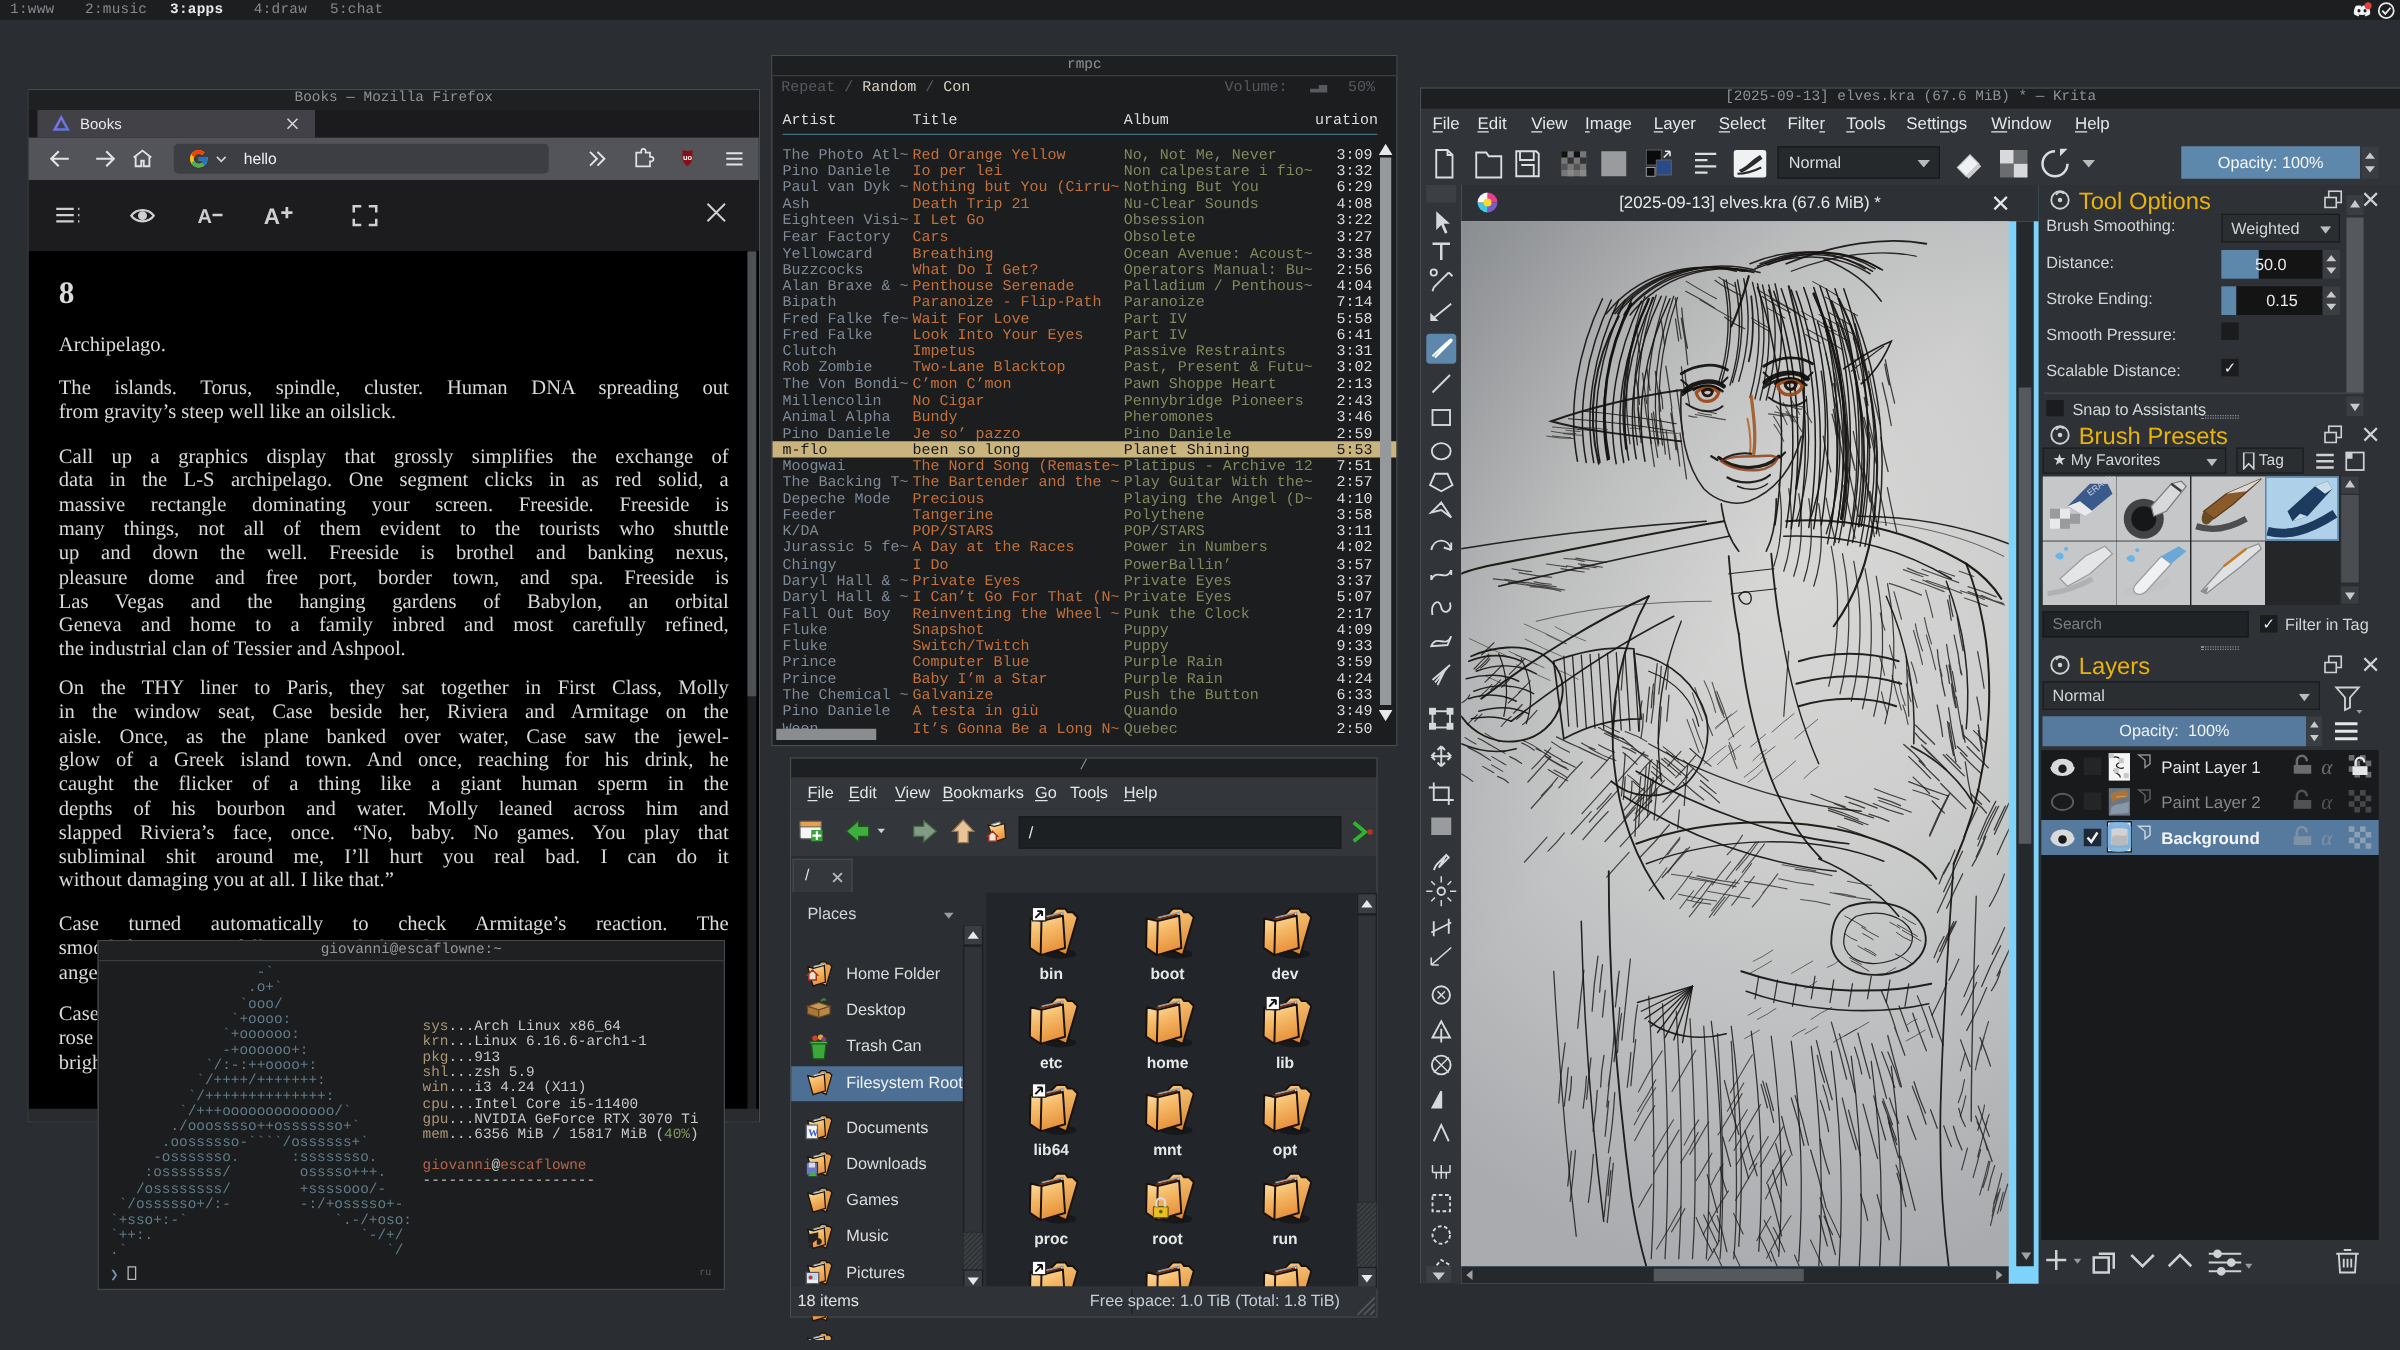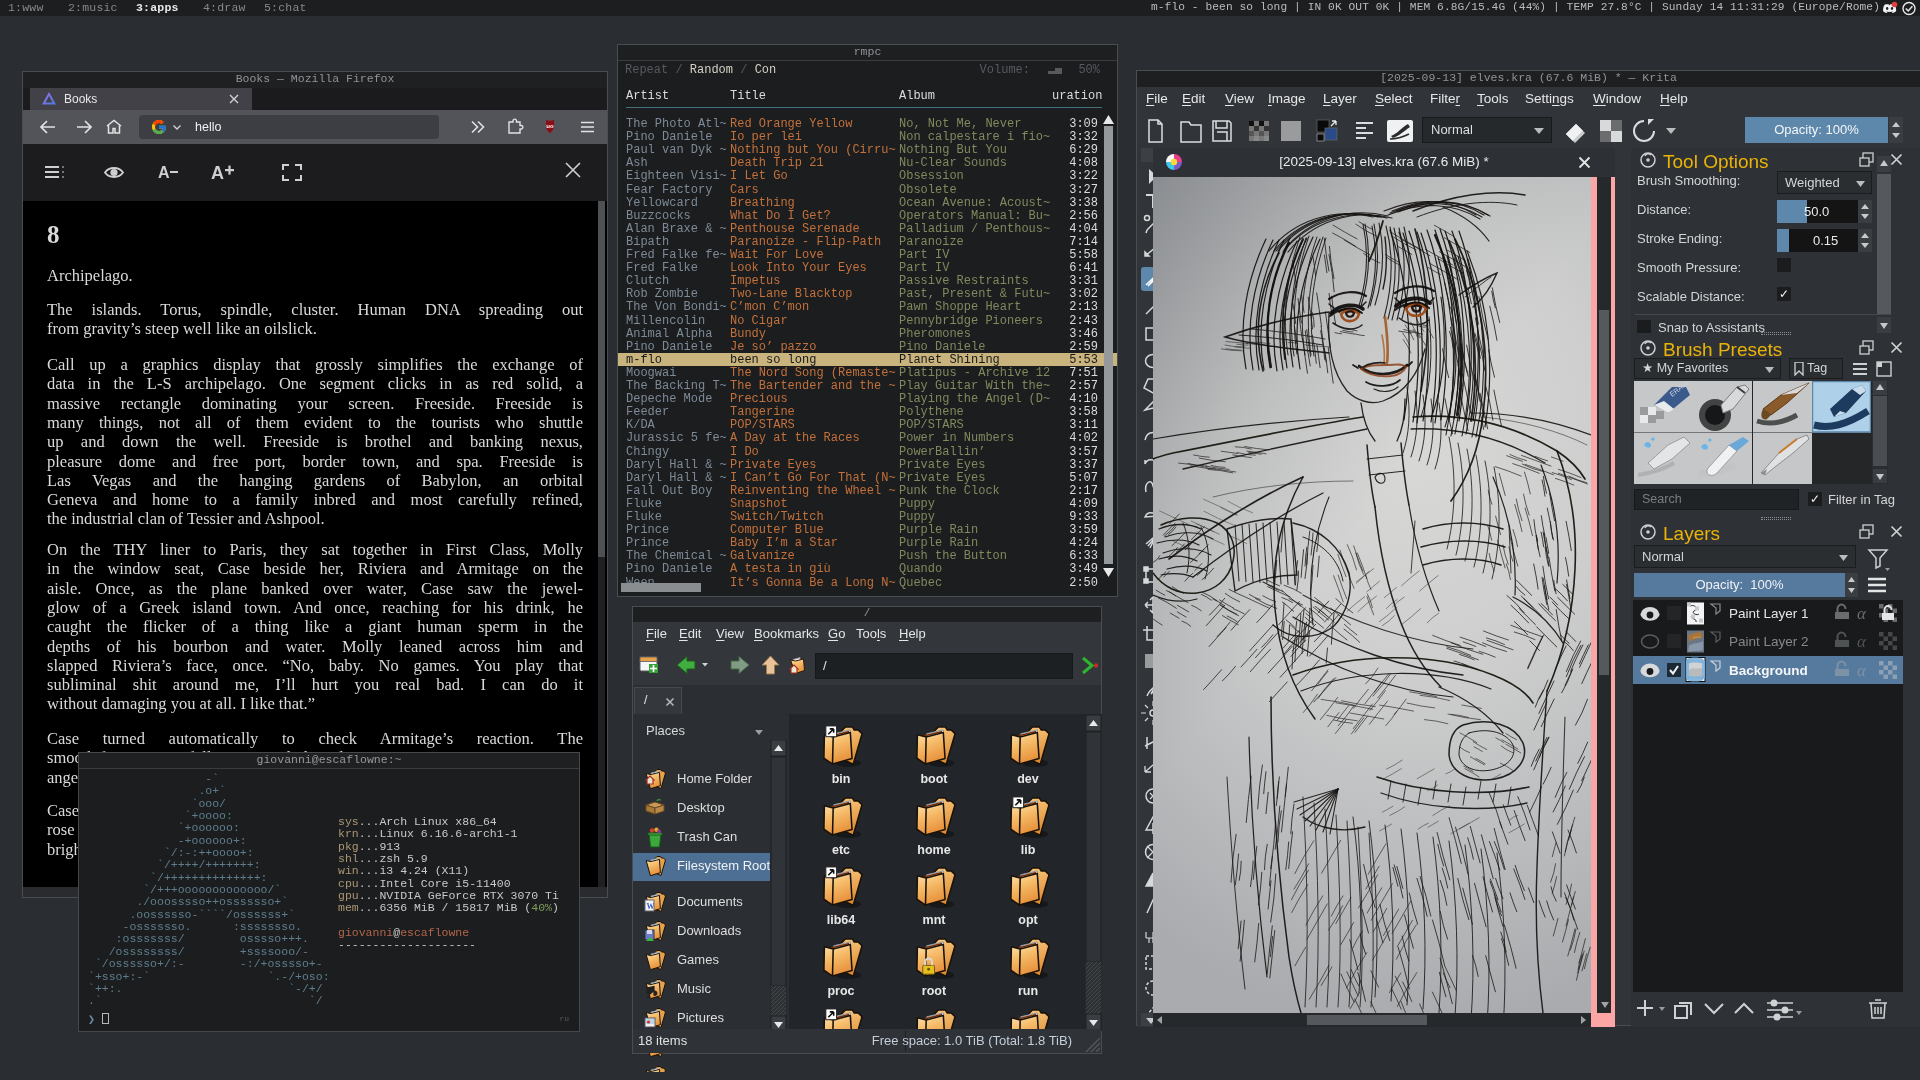--- a/index.html
+++ b/index.html
@@ -91,21 +91,21 @@
 
 
 #krita { left:1136px; top:70px; width:784px; height:956px; background:#313438; border:1px solid #4a4d50; border-right:none; }
 #kr-title { position:absolute; left:0; top:0; width:100%; height:16px; background:#1d1f21; color:#8f9397;
   font-family:"Liberation Mono",monospace; font-size:11.5px; text-align:center; }
 #kr-menu { position:absolute; left:0; top:16px; width:100%; height:26px; background:#313438; color:#e6e7e8; font-size:13.5px; }
 #kr-menu span { position:absolute; top:4px; }
 #kr-menu u { text-decoration:underline; text-underline-offset:2px; }
 #kr-toolbar { position:absolute; left:0; top:42px; width:100%; height:35px; background:#313438; }
 #kr-tools { position:absolute; left:0; top:77px; width:32px; height:879px; background:#313438; }
-#kr-sub { position:absolute; left:16px; top:77px; width:462px; height:879px; background:#fca5a5; }
+#kr-sub { position:absolute; left:32px; top:77px; width:462px; height:879px; background:#7dd3fc; }
 #kr-subtitle { position:absolute; left:0; top:0; width:100%; height:29px; background:#2d3034; color:#e8e9ea; font-size:13.5px; }
 #kr-canvas { position:absolute; left:0px; top:29px; width:438px; height:836px;
   background:linear-gradient(128deg, rgba(70,75,82,0.42) 0%, rgba(70,75,82,0.12) 26%, rgba(70,75,82,0) 44%), radial-gradient(ellipse 470px 580px at 60% 32%, #d8d8d7 0%, #cdcecd 40%, #bbbcbe 72%, #a9abae 100%); }
 #kr-vsb { position:absolute; right:4px; top:29px; width:14px; height:836px; background:#26292c; }
 #kr-hsb { position:absolute; left:0px; bottom:0px; width:438px; height:14px; background:#26292c; }
 #kr-dock { position:absolute; left:494px; top:77px; width:290px; height:879px; background:#2e3135; }
 .dockhead { color:#eab308; font-size:19px; }
 .klabel { color:#d4d5d6; font-size:13px; position:absolute; }
 </style>
 </head>
@@ -145,21 +145,20 @@
 </svg>
 
 <div id="topbar">
   <div id="tags">
       <span style="position:absolute;left:8px">1:www</span>
       <span style="position:absolute;left:68px">2:music</span>
       <b style="position:absolute;left:136px">3:apps</b>
       <span style="position:absolute;left:203px">4:draw</span>
       <span style="position:absolute;left:264px">5:chat</span>
     </div>
-  <div id="status" style="font-size:11.2px">m-flo - been so long | IN 0K OUT 0K | MEM 6.8G/15.4G (44%) | TEMP 27.8°C | Sunday 14 11:31:29 (Europe/Rome)</div>
   <svg id="tb-icons" style="position:absolute;right:2px;top:1px" width="36" height="15" viewBox="0 0 36 15">
     <path d="M7.2 3.6 C5.5 3.2 3.8 3.2 2.6 3.7 C1.4 5.4 0.9 7.6 1.1 10.2 C2.3 11.3 3.6 11.9 4.8 12.1 L5.4 11 C4.9 10.8 4.4 10.6 3.9 10.2 C5.9 11.2 9.2 11.2 11.3 10.2 C10.9 10.6 10.4 10.8 9.8 11 L10.4 12.1 C11.6 11.9 12.9 11.3 14.1 10.2 C14.3 7.6 13.8 5.4 12.6 3.7 C11.4 3.2 9.7 3.2 8 3.6 L7.6 4.3 C6.9 4.2 6.3 4.2 7.2 3.6 Z M5.2 8.9 C4.5 8.9 4 8.2 4 7.5 C4 6.8 4.5 6.1 5.2 6.1 C5.9 6.1 6.4 6.8 6.4 7.5 C6.4 8.2 5.9 8.9 5.2 8.9 Z M10 8.9 C9.3 8.9 8.8 8.2 8.8 7.5 C8.8 6.8 9.3 6.1 10 6.1 C10.7 6.1 11.2 6.8 11.2 7.5 C11.2 8.2 10.7 8.9 10 8.9 Z" fill="#f2f3f4"></path>
     <circle cx="12.5" cy="3.5" r="2.8" fill="#e23e3e"></circle>
     <circle cx="27" cy="7.5" r="6" fill="none" stroke="#e8e9ea" stroke-width="1.4"></circle>
     <path d="M23.8 7.5 L26.2 10 L30.4 5.2" fill="none" stroke="#e8e9ea" stroke-width="1.5"></path>
   </svg>
 </div>
 
 <div id="firefox" class="win">
   <div id="ff-title">Books — Mozilla Firefox</div>

